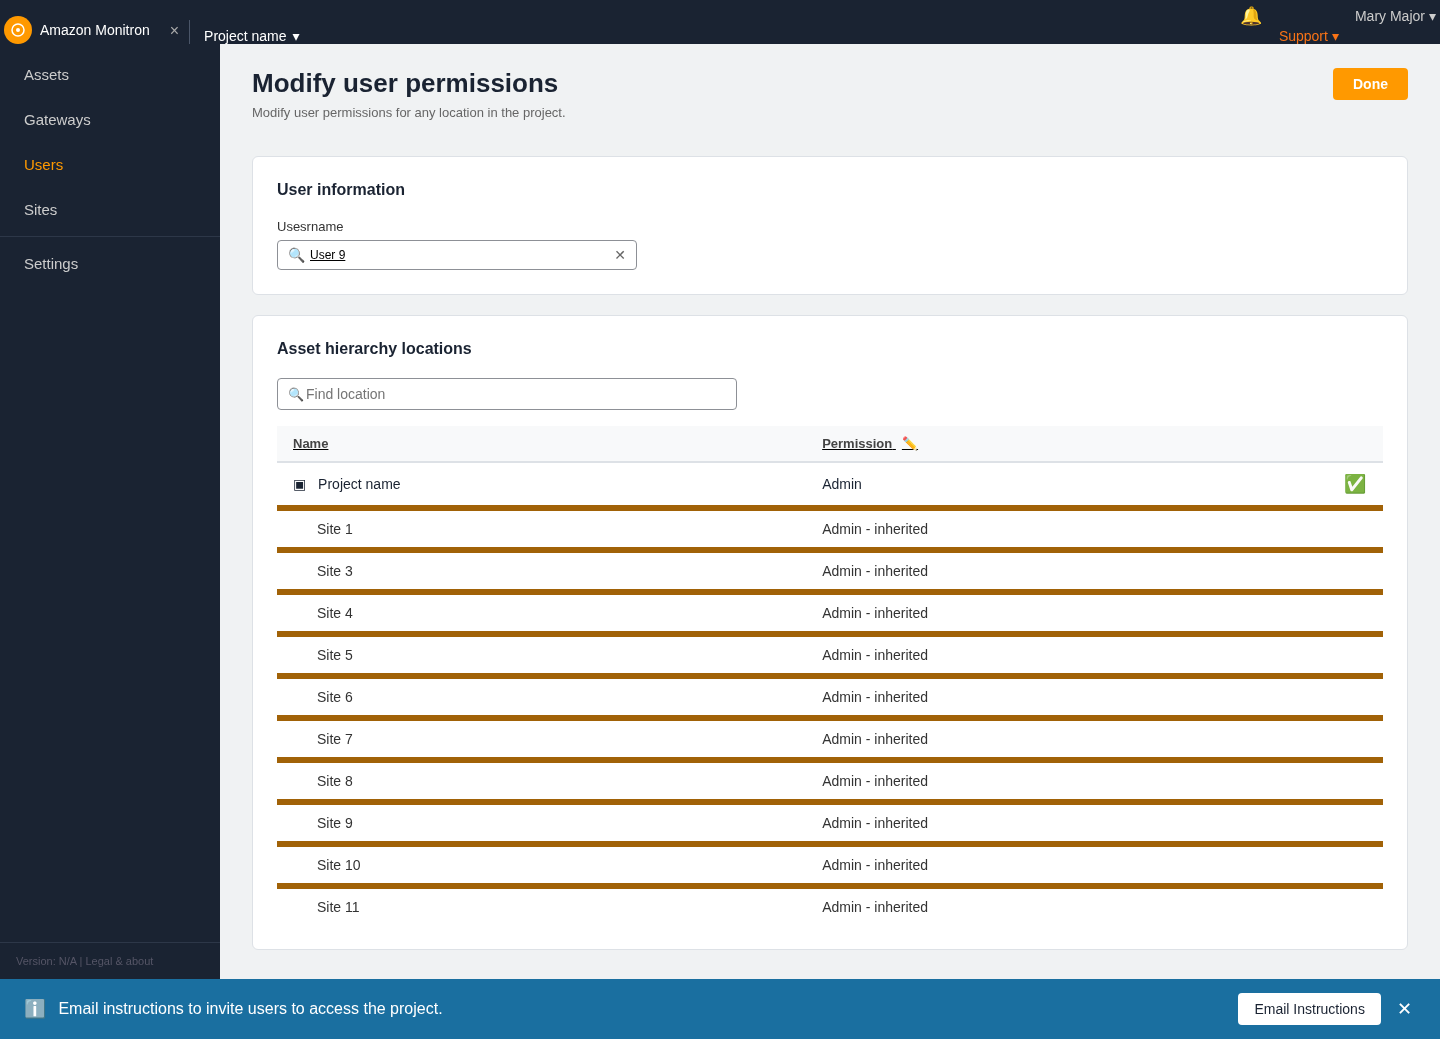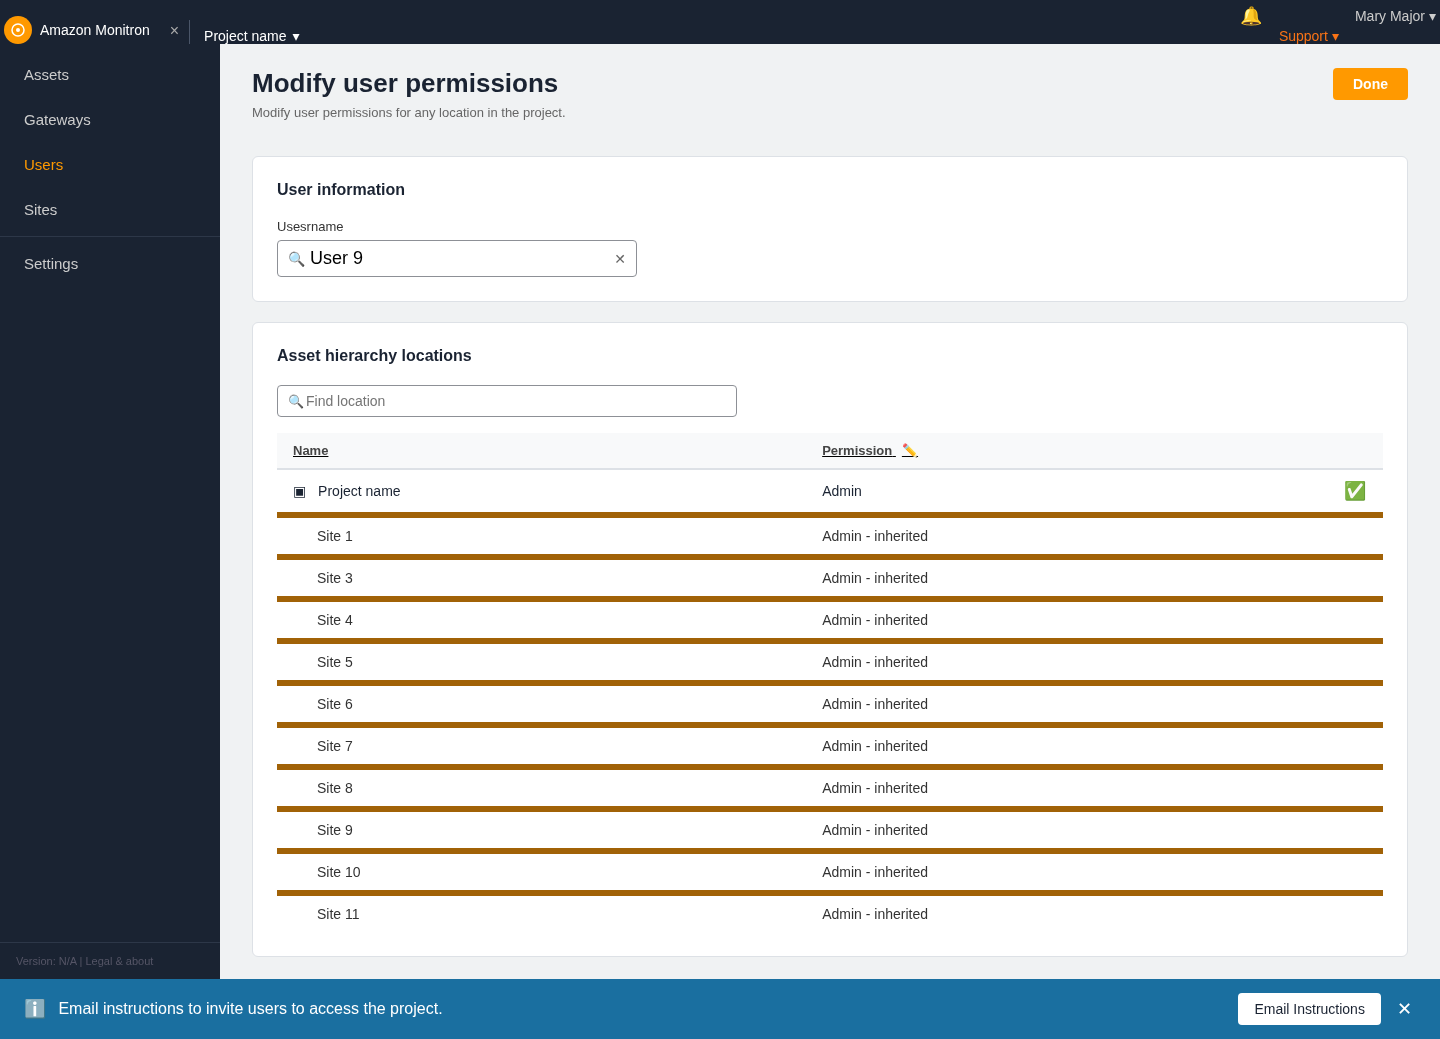--- a/index.html
+++ b/index.html
@@ -190,22 +190,23 @@
       position: absolute;
       left: 10px;
       color: #666;
       font-size: 14px;
     }
     .search-input {
       width: 100%;
       padding: 7px 32px 7px 32px;
       border: none;
       outline: none;
-      font-size: 18px;
+      font-size: 12px;
       background: transparent;
+      text-decoration: underline;
     }
     .clear-icon {
       position: absolute;
       right: 10px;
       color: #666;
       font-size: 14px;
       cursor: pointer;
     }
 
     

